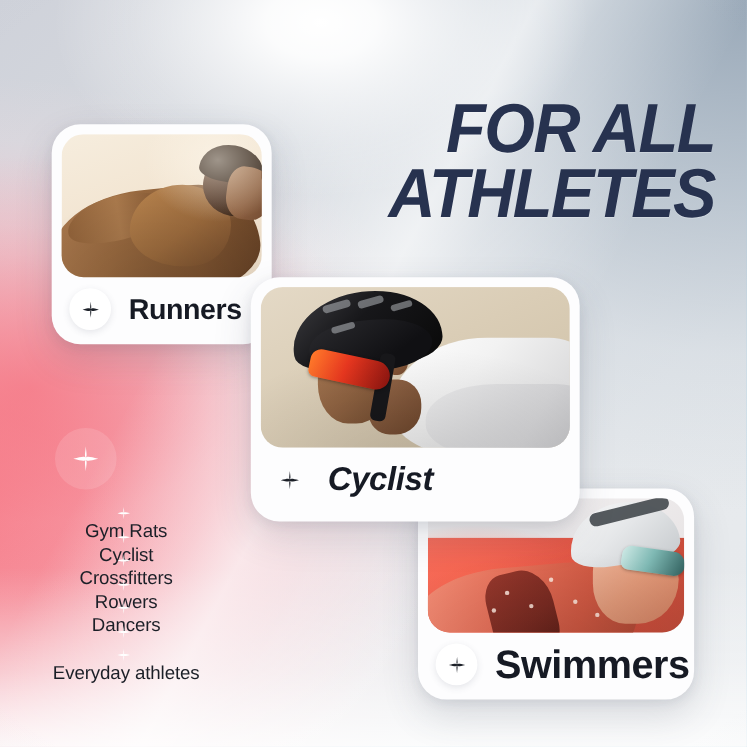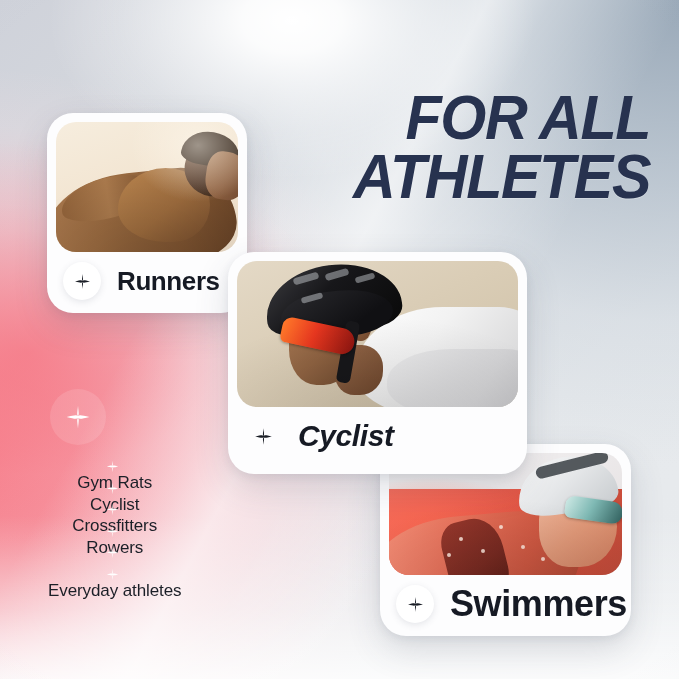--- a/index.html
+++ b/index.html
@@ -452,20 +452,28 @@
 
     <div class="list-item">
       <span class="list-bullet">
         <svg width="13" height="13" viewBox="0 0 24 24" aria-hidden="true">
           <path d="M12 1.5 C12.6 8 13.2 9.6 12 11.2 C13.2 9.6 16 10.5 22.5 12 C16 13.5 13.2 14.4 12 12.8 C13.2 14.4 12.6 16 12 22.5 C11.4 16 10.8 14.4 12 12.8 C10.8 14.4 8 13.5 1.5 12 C8 10.5 10.8 9.6 12 11.2 C10.8 9.6 11.4 8 12 1.5 Z" fill="#ffffff"></path>
         </svg>
       </span>
       <span class="list-text">Rowers</span>
     </div>
 
+    <div class="list-item">
+      <span class="list-bullet">
+        <svg width="13" height="13" viewBox="0 0 24 24" aria-hidden="true">
+          <path d="M12 1.5 C12.6 8 13.2 9.6 12 11.2 C13.2 9.6 16 10.5 22.5 12 C16 13.5 13.2 14.4 12 12.8 C13.2 14.4 12.6 16 12 22.5 C11.4 16 10.8 14.4 12 12.8 C10.8 14.4 8 13.5 1.5 12 C8 10.5 10.8 9.6 12 11.2 C10.8 9.6 11.4 8 12 1.5 Z" fill="#ffffff"></path>
+        </svg>
+      </span>
+      <span class="list-text">Dancers</span>
+    </div>
 
     <div class="list-item">
       <span class="list-bullet">
         <svg width="13" height="13" viewBox="0 0 24 24" aria-hidden="true">
           <path d="M12 1.5 C12.6 8 13.2 9.6 12 11.2 C13.2 9.6 16 10.5 22.5 12 C16 13.5 13.2 14.4 12 12.8 C13.2 14.4 12.6 16 12 22.5 C11.4 16 10.8 14.4 12 12.8 C10.8 14.4 8 13.5 1.5 12 C8 10.5 10.8 9.6 12 11.2 C10.8 9.6 11.4 8 12 1.5 Z" fill="#ffffff"></path>
         </svg>
       </span>
     </div>
 
     <div class="list-item">

